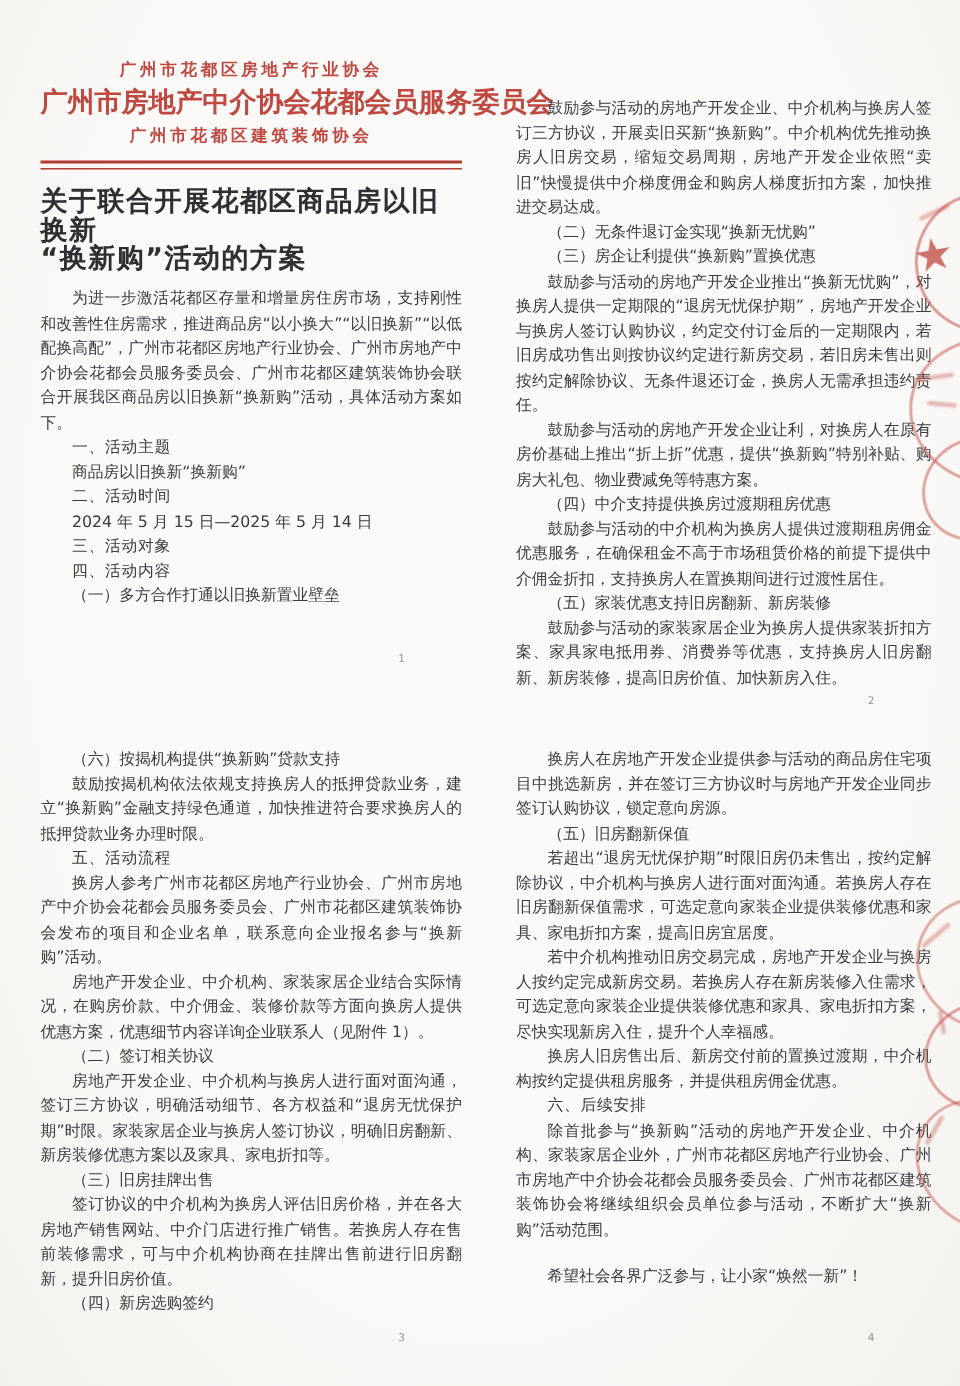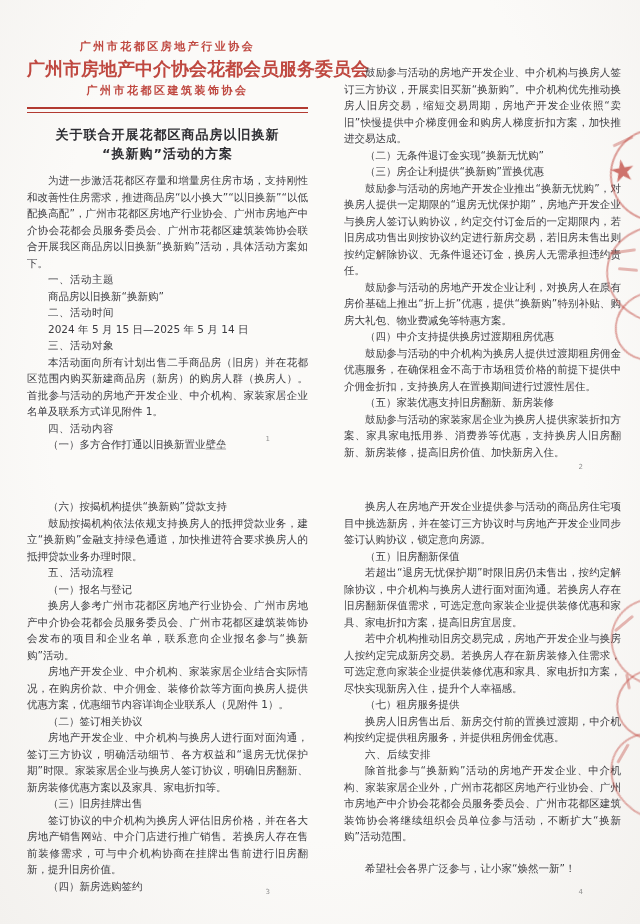--- a/index.html
+++ b/index.html
@@ -31,21 +31,21 @@
     color:var(--red);font-weight:bold;text-align:center;
     font-size:11px;line-height:22px;letter-spacing:2.5px;white-space:nowrap;
   }
   .org.long{letter-spacing:0;font-size:18px;}
   .double-rule{
     height:3px;margin:5px 0 12px 0;
     border-top:2.5px solid var(--rule-red);
     border-bottom:1.5px solid var(--rule-red);
   }
   .doc-title{
-    text-align:center;font-weight:bold;font-size:13px;line-height:19px;
+    font-weight:bold;font-size:18px;line-height:19px;
     color:#2e2e33;margin-bottom:9px;letter-spacing:1px;
   }
   .page-body{
     font-size:10.5px;line-height:16.5px;text-align:justify;
   }
   .block{text-indent:2em;}
   .block.h{letter-spacing:0.5px;}
   .block.closing{margin-top:15px;}
   .page-num{
     position:absolute;right:38px;font-size:7px;color:#8f8f8f;
@@ -83,21 +83,20 @@
         <div>“换新购”活动的方案</div>
       </div>
     </header>
     <div class="page-body">
         <div class="block p">为进一步激活花都区存量和增量房住房市场，支持刚性和改善性住房需求，推进商品房“以小换大”“以旧换新”“以低配换高配”，广州市花都区房地产行业协会、广州市房地产中介协会花都会员服务委员会、广州市花都区建筑装饰协会联合开展我区商品房以旧换新“换新购”活动，具体活动方案如下。</div>
         <div class="block h">一、活动主题</div>
         <div class="block p">商品房以旧换新“换新购”</div>
         <div class="block h">二、活动时间</div>
         <div class="block p">2024 年 5 月 15 日—2025 年 5 月 14 日</div>
         <div class="block h">三、活动对象</div>
-        <div class="block p">本活动面向所有计划出售二手商品房（旧房）并在花都区范围内购买新建商品房（新房）的购房人群（换房人）。首批参与活动的房地产开发企业、中介机构、家装家居企业名单及联系方式详见附件 1。</div>
         <div class="block h">四、活动内容</div>
         <div class="block sub">（一）多方合作打通以旧换新置业壁垒</div>
       </div>
     <div class="page-num">1</div>
   </div>
 
   <div class="page page--2">
     <div class="page-body">
         <div class="block p">鼓励参与活动的房地产开发企业、中介机构与换房人签订三方协议，开展卖旧买新“换新购”。中介机构优先推动换房人旧房交易，缩短交易周期，房地产开发企业依照“卖旧”快慢提供中介梯度佣金和购房人梯度折扣方案，加快推进交易达成。</div>
         <div class="block sub">（二）无条件退订金实现“换新无忧购”</div>
@@ -110,39 +109,37 @@
         <div class="block p">鼓励参与活动的家装家居企业为换房人提供家装折扣方案、家具家电抵用券、消费券等优惠，支持换房人旧房翻新、新房装修，提高旧房价值、加快新房入住。</div>
       </div>
     <div class="page-num">2</div>
   </div>
 
   <div class="page page--3">
     <div class="page-body">
         <div class="block sub">（六）按揭机构提供“换新购”贷款支持</div>
         <div class="block p">鼓励按揭机构依法依规支持换房人的抵押贷款业务，建立“换新购”金融支持绿色通道，加快推进符合要求换房人的抵押贷款业务办理时限。</div>
         <div class="block h">五、活动流程</div>
-        <div class="block sub">（一）报名与登记</div>
         <div class="block p">换房人参考广州市花都区房地产行业协会、广州市房地产中介协会花都会员服务委员会、广州市花都区建筑装饰协会发布的项目和企业名单，联系意向企业报名参与“换新购”活动。</div>
         <div class="block p">房地产开发企业、中介机构、家装家居企业结合实际情况，在购房价款、中介佣金、装修价款等方面向换房人提供优惠方案，优惠细节内容详询企业联系人（见附件 1）。</div>
         <div class="block sub">（二）签订相关协议</div>
         <div class="block p">房地产开发企业、中介机构与换房人进行面对面沟通，签订三方协议，明确活动细节、各方权益和“退房无忧保护期”时限。家装家居企业与换房人签订协议，明确旧房翻新、新房装修优惠方案以及家具、家电折扣等。</div>
         <div class="block sub">（三）旧房挂牌出售</div>
         <div class="block p">签订协议的中介机构为换房人评估旧房价格，并在各大房地产销售网站、中介门店进行推广销售。若换房人存在售前装修需求，可与中介机构协商在挂牌出售前进行旧房翻新，提升旧房价值。</div>
         <div class="block sub">（四）新房选购签约</div>
       </div>
     <div class="page-num">3</div>
   </div>
 
   <div class="page page--4">
     <div class="page-body">
         <div class="block p">换房人在房地产开发企业提供参与活动的商品房住宅项目中挑选新房，并在签订三方协议时与房地产开发企业同步签订认购协议，锁定意向房源。</div>
         <div class="block sub">（五）旧房翻新保值</div>
         <div class="block p">若超出“退房无忧保护期”时限旧房仍未售出，按约定解除协议，中介机构与换房人进行面对面沟通。若换房人存在旧房翻新保值需求，可选定意向家装企业提供装修优惠和家具、家电折扣方案，提高旧房宜居度。</div>
         <div class="block p">若中介机构推动旧房交易完成，房地产开发企业与换房人按约定完成新房交易。若换房人存在新房装修入住需求，可选定意向家装企业提供装修优惠和家具、家电折扣方案，尽快实现新房入住，提升个人幸福感。</div>
-        <div class="block sub">（七）租房服务提供</div>
         <div class="block p">换房人旧房售出后、新房交付前的置换过渡期，中介机构按约定提供租房服务，并提供租房佣金优惠。</div>
         <div class="block h">六、后续安排</div>
         <div class="block p">除首批参与“换新购”活动的房地产开发企业、中介机构、家装家居企业外，广州市花都区房地产行业协会、广州市房地产中介协会花都会员服务委员会、广州市花都区建筑装饰协会将继续组织会员单位参与活动，不断扩大“换新购”活动范围。</div>
         <div class="block closing">希望社会各界广泛参与，让小家“焕然一新”！</div>
       </div>
     <div class="page-num">4</div>
   </div>
 
   <div class="seal-arc" style="left:610px;top:128px;width:90px;height:90px;opacity:.55;transform:rotate(-15deg);"></div>
   <div class="seal-star" style="left:609px;top:156px;font-size:30px;opacity:.8;transform:rotate(-10deg);">★</div>

